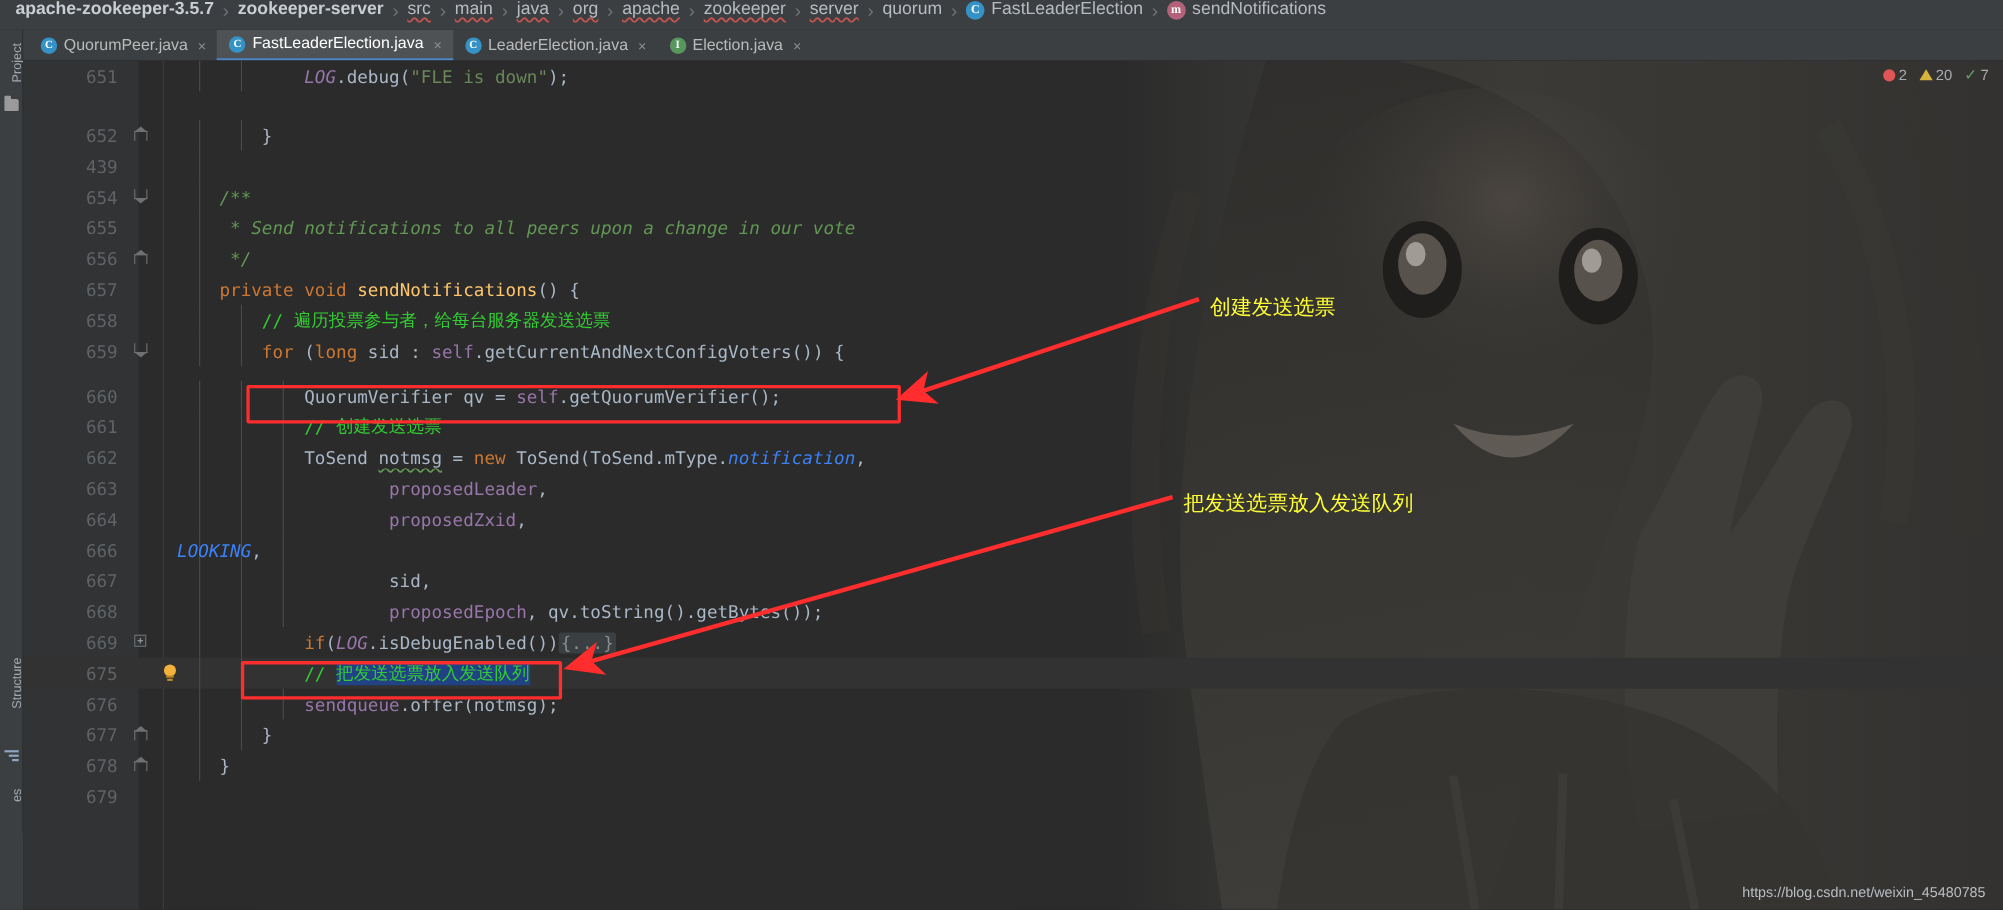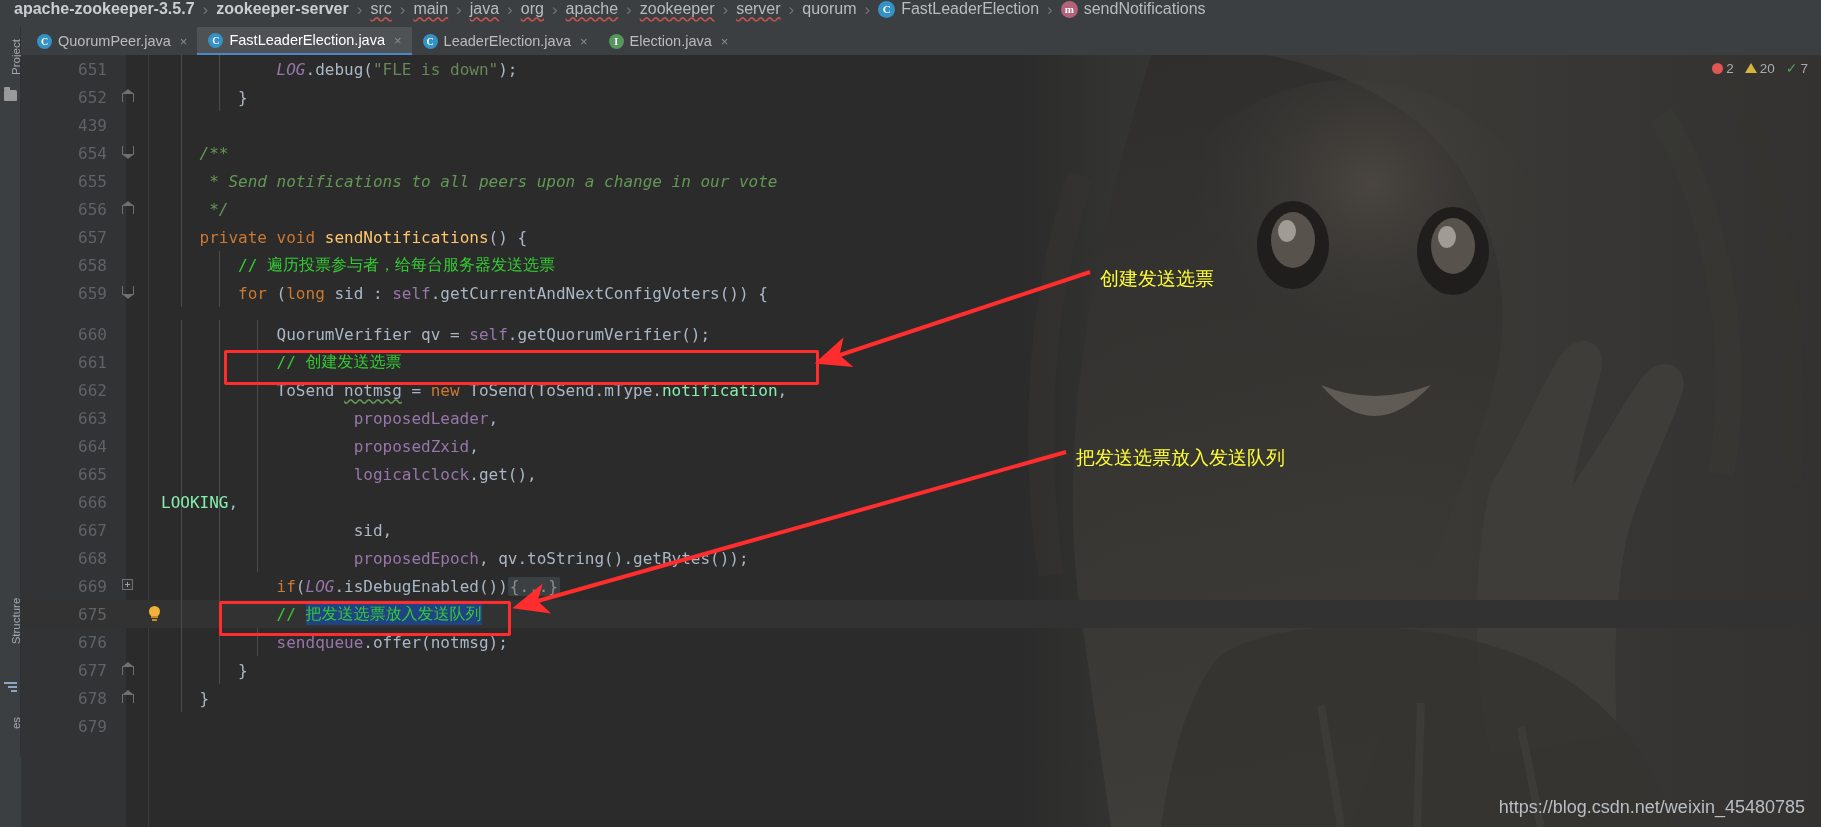--- a/index.html
+++ b/index.html
@@ -255,21 +255,21 @@
     background: #4b4b4b;
   }
 
   
   .kw  { color: #cc7832; }
   .str { color: #6a8759; }
   .cmt { color: #629755; font-style: italic; }
   .cmt-zh { color: #33cc33; font-style: normal; }
   .fld { color: #9876aa; }
   .mth { color: #ffc66d; }
-  .stac { color: #86efac; }
+  .stac { color: #3b82f6; font-style: italic; }
   .pln { color: #a9b7c6; }
   .log { color: #9876aa; font-style: italic; }
   .err-underline {
     text-decoration: underline wavy #629755;
     text-decoration-skip-ink: none;
     text-underline-offset: 3px;
   }
   .selhl { background: #214283; }
   .foldstub {
     background: #3a3f41;
@@ -317,21 +317,21 @@
     border-left: 6px solid transparent;
     border-right: 6px solid transparent;
     border-bottom: 10px solid #d6b33c;
     display: inline-block;
   }
   .insp-num { color: #a9acb0; }
   .check-ok { color: #5f9e5f; font-size: 14px; }
   .watermark {
     position: absolute; right: 16px; bottom: 9px;
     color: #b9bec4;
-    font-size: 18px;
+    font-size: 13px;
     font-family: "Liberation Sans", sans-serif;
   }
   .bottom-strip {
     position: absolute; left: 0; bottom: 0;
     width: 21px; height: 70px;
     background: #3c3f41;
   }
 </style>
 </head>
 <body>
@@ -457,34 +457,33 @@
       <path d="M640,60 C700,160 720,300 700,420" stroke="#393834" stroke-width="26" fill="none" opacity="0.55"></path>
       <path d="M700,0 C760,120 780,280 770,430" stroke="#35342f" stroke-width="22" fill="none" opacity="0.5"></path>
       <path d="M60,120 C20,240 10,380 30,520" stroke="#35342f" stroke-width="26" fill="none" opacity="0.5"></path>
     </svg>
 
     <div class="gutter"></div>
     <div class="gutter-sep"></div>
 
     <div class="lines" id="lines">
         <div class="line" style="height: 28px;"><div class="lno">651</div><div class="indent" style="left: 160px;"></div><div class="indent" style="left: 198px;"></div><div class="code"><span class="pln">            </span><span class="log">LOG</span><span class="pln">.debug(</span><span class="str">"FLE is down"</span><span class="pln">);</span></div></div>
-        <div class="line" style="height: 28px;"><div class="lno">652</div><div class="indent" style="left: 160px;"></div><div class="indent" style="left: 198px;"></div><div class="fold"><div class="fold-up"></div></div><div class="code"><span class="pln">        }</span></div></div>
+        <div class="line" style="height: 28px; margin-top: 26px;"><div class="lno">652</div><div class="indent" style="left: 160px;"></div><div class="indent" style="left: 198px;"></div><div class="fold"><div class="fold-up"></div></div><div class="code"><span class="pln">        }</span></div></div>
         <div class="line" style="height: 28px;"><div class="lno">439</div><div class="indent" style="left: 160px;"></div><div class="code"></div></div>
         <div class="line" style="height: 28px;"><div class="lno">654</div><div class="indent" style="left: 160px;"></div><div class="fold"><div class="fold-down"></div></div><div class="code"><span class="cmt">    /**</span></div></div>
         <div class="line" style="height: 28px;"><div class="lno">655</div><div class="indent" style="left: 160px;"></div><div class="code"><span class="cmt">     * Send notifications to all peers upon a change in our vote</span></div></div>
         <div class="line" style="height: 28px;"><div class="lno">656</div><div class="indent" style="left: 160px;"></div><div class="fold"><div class="fold-up"></div></div><div class="code"><span class="cmt">     */</span></div></div>
         <div class="line" style="height: 28px;"><div class="lno">657</div><div class="indent" style="left: 160px;"></div><div class="code"><span class="pln">    </span><span class="kw">private void </span><span class="mth">sendNotifications</span><span class="pln">() {</span></div></div>
         <div class="line" style="height: 28px;"><div class="lno">658</div><div class="indent" style="left: 160px;"></div><div class="indent" style="left: 198px;"></div><div class="code"><span class="pln">        </span><span class="cmt-zh">// </span><span class="cmt-zh">遍历投票参与者，给每台服务器发送选票</span></div></div>
         <div class="line" style="height: 28px;"><div class="lno">659</div><div class="indent" style="left: 160px;"></div><div class="indent" style="left: 198px;"></div><div class="fold"><div class="fold-down"></div></div><div class="code"><span class="pln">        </span><span class="kw">for </span><span class="pln">(</span><span class="kw">long </span><span class="pln">sid : </span><span class="fld">self</span><span class="pln">.getCurrentAndNextConfigVoters()) {</span></div></div>
         <div class="line" style="height: 28px; margin-top: 13px;"><div class="lno">660</div><div class="indent" style="left: 160px;"></div><div class="indent" style="left: 198px;"></div><div class="indent" style="left: 236px;"></div><div class="code"><span class="pln">            QuorumVerifier qv = </span><span class="fld">self</span><span class="pln">.getQuorumVerifier();</span></div></div>
         <div class="line" style="height: 28px;"><div class="lno">661</div><div class="indent" style="left: 160px;"></div><div class="indent" style="left: 198px;"></div><div class="indent" style="left: 236px;"></div><div class="code"><span class="pln">            </span><span class="cmt-zh">// </span><span class="cmt-zh">创建发送选票</span></div></div>
         <div class="line" style="height: 28px;"><div class="lno">662</div><div class="indent" style="left: 160px;"></div><div class="indent" style="left: 198px;"></div><div class="indent" style="left: 236px;"></div><div class="code"><span class="pln">            ToSend </span><span class="pln err-underline">notmsg</span><span class="pln"> = </span><span class="kw">new </span><span class="pln">ToSend(ToSend.mType.</span><span class="stac">notification</span><span class="pln">,</span></div></div>
         <div class="line" style="height: 28px;"><div class="lno">663</div><div class="indent" style="left: 160px;"></div><div class="indent" style="left: 198px;"></div><div class="indent" style="left: 236px;"></div><div class="code"><span class="pln">                    </span><span class="fld">proposedLeader</span><span class="pln">,</span></div></div>
         <div class="line" style="height: 28px;"><div class="lno">664</div><div class="indent" style="left: 160px;"></div><div class="indent" style="left: 198px;"></div><div class="indent" style="left: 236px;"></div><div class="code"><span class="pln">                    </span><span class="fld">proposedZxid</span><span class="pln">,</span></div></div>
-        <div class="line" style="height: 28px;"><div class="lno">665</div><div class="indent" style="left: 160px;"></div><div class="indent" style="left: 198px;"></div><div class="indent" style="left: 236px;"></div><div class="code"><span class="pln">                    </span><span class="fld">logicalclock</span><span class="pln">.get(),</span></div></div>
         <div class="line" style="height: 28px;"><div class="lno">666</div><div class="indent" style="left: 160px;"></div><div class="indent" style="left: 198px;"></div><div class="indent" style="left: 236px;"></div><div class="code"><span class="stac">LOOKING</span><span class="pln">,</span></div></div>
         <div class="line" style="height: 28px;"><div class="lno">667</div><div class="indent" style="left: 160px;"></div><div class="indent" style="left: 198px;"></div><div class="indent" style="left: 236px;"></div><div class="code"><span class="pln">                    sid</span><span class="pln">,</span></div></div>
         <div class="line" style="height: 28px;"><div class="lno">668</div><div class="indent" style="left: 160px;"></div><div class="indent" style="left: 198px;"></div><div class="indent" style="left: 236px;"></div><div class="code"><span class="pln">                    </span><span class="fld">proposedEpoch</span><span class="pln">, qv.toString().getBytes());</span></div></div>
         <div class="line" style="height: 28px;"><div class="lno">669</div><div class="indent" style="left: 160px;"></div><div class="indent" style="left: 198px;"></div><div class="fold"><div class="fold-plus"></div></div><div class="code"><span class="pln">            </span><span class="kw">if</span><span class="pln">(</span><span class="log">LOG</span><span class="pln">.isDebugEnabled())</span><span class="foldstub">{...}</span></div></div>
         <div class="line cur" style="height: 28px;"><div class="lno">675</div><div class="indent" style="left: 160px;"></div><div class="indent" style="left: 198px;"></div><div class="bulb"><span class="glass"></span><span class="base"></span><span class="base2"></span></div><div class="code"><span class="pln">            </span><span class="cmt-zh">// </span><span class="cmt-zh selhl">把发送选票放入发送队列</span></div></div>
         <div class="line" style="height: 28px;"><div class="lno">676</div><div class="indent" style="left: 160px;"></div><div class="indent" style="left: 198px;"></div><div class="indent" style="left: 236px;"></div><div class="code"><span class="pln">            </span><span class="fld">sendqueue</span><span class="pln">.offer(notmsg);</span></div></div>
         <div class="line" style="height: 28px;"><div class="lno">677</div><div class="indent" style="left: 160px;"></div><div class="indent" style="left: 198px;"></div><div class="fold"><div class="fold-up"></div></div><div class="code"><span class="pln">        }</span></div></div>
         <div class="line" style="height: 28px;"><div class="lno">678</div><div class="indent" style="left: 160px;"></div><div class="fold"><div class="fold-up"></div></div><div class="code"><span class="pln">    }</span></div></div>
         <div class="line" style="height: 28px;"><div class="lno">679</div><div class="code"></div></div>
       </div>

